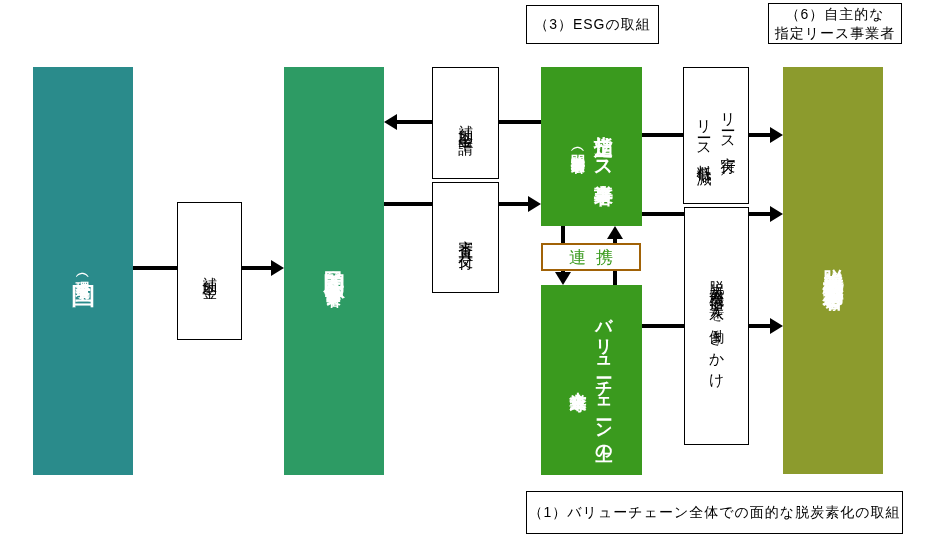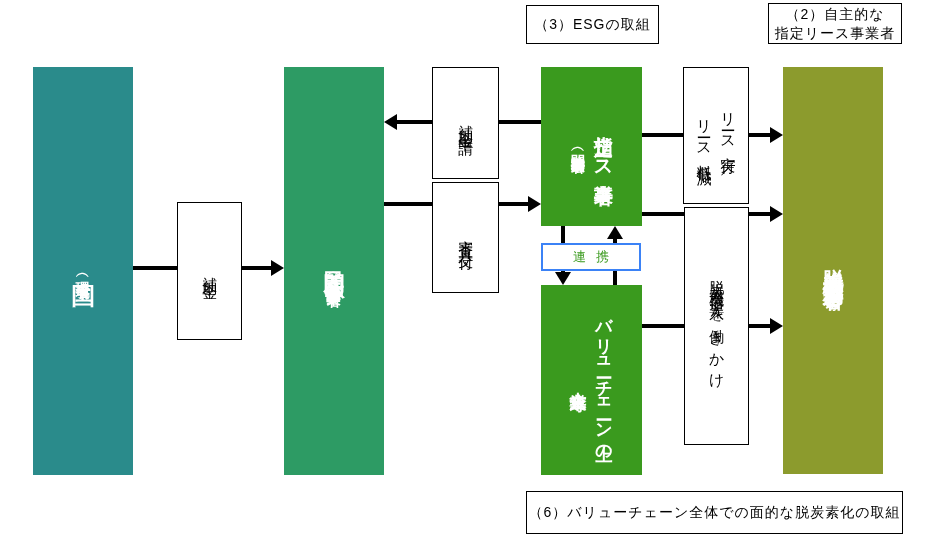--- a/index.html
+++ b/index.html
@@ -19,21 +19,21 @@
   .twocol .vtext span{display:block;}
   .twocol .col1{font-size:19px;letter-spacing:1px;line-height:27px;}
   .twocol .col2{font-size:14px;letter-spacing:1px;line-height:25px;}
   .vchain .col1{font-size:17px;letter-spacing:1px;line-height:27px;}
   .vchain .col2{font-size:17px;letter-spacing:1px;line-height:25px;}
   
   .wbox{position:absolute;background:#fff;border:1px solid #000;display:flex;
         align-items:center;justify-content:center;z-index:3;text-align:center;}
   .wbox .vtext{font-size:15px;letter-spacing:4px;color:#000;}
   .wbox .vtext span{display:block;line-height:24px;}
-  .coop{border:2px solid #3b82f6;color:#3a9a1e;font-size:13px;letter-spacing:10px;
+  .coop{border:2px solid #a16207;color:#3a9a1e;font-size:17px;letter-spacing:10px;
         text-indent:10px;z-index:4;font-family:Liberation Mono, monospace;}
   
   .note{position:absolute;background:#fff;border:1px solid #000;display:flex;
         align-items:center;justify-content:center;font-size:14px;line-height:19px;
         text-align:center;z-index:3;letter-spacing:1px;}
   
   .hline,.vline{position:absolute;background:#000;z-index:1;}
   .hline{height:4px;}
   .vline{width:4px;}
   .arr{position:absolute;width:0;height:0;z-index:1;}
@@ -123,22 +123,22 @@
   <div class="wbox coop" style="left:541px;top:243px;width:96px;height:24px;">
     <span>連携</span>
   </div>
 
   <div class="note" style="left:526px;top:5px;width:131px;height:37px;">
     <span>（3）ESGの取組</span>
   </div>
 
   <div class="note" style="left:768px;top:3px;width:132px;height:39px;">
     <div>
-        <div>（2）自主的な</div>
+        <div>（6）自主的な</div>
         <div>指定リース事業者</div>
       </div>
   </div>
 
   <div class="note" style="left:526px;top:491px;width:375px;height:41px;">
-    <span>（6）バリューチェーン全体での面的な脱炭素化の取組</span>
+    <span>（1）バリューチェーン全体での面的な脱炭素化の取組</span>
   </div>
 
 </div>
 
 </body></html>

